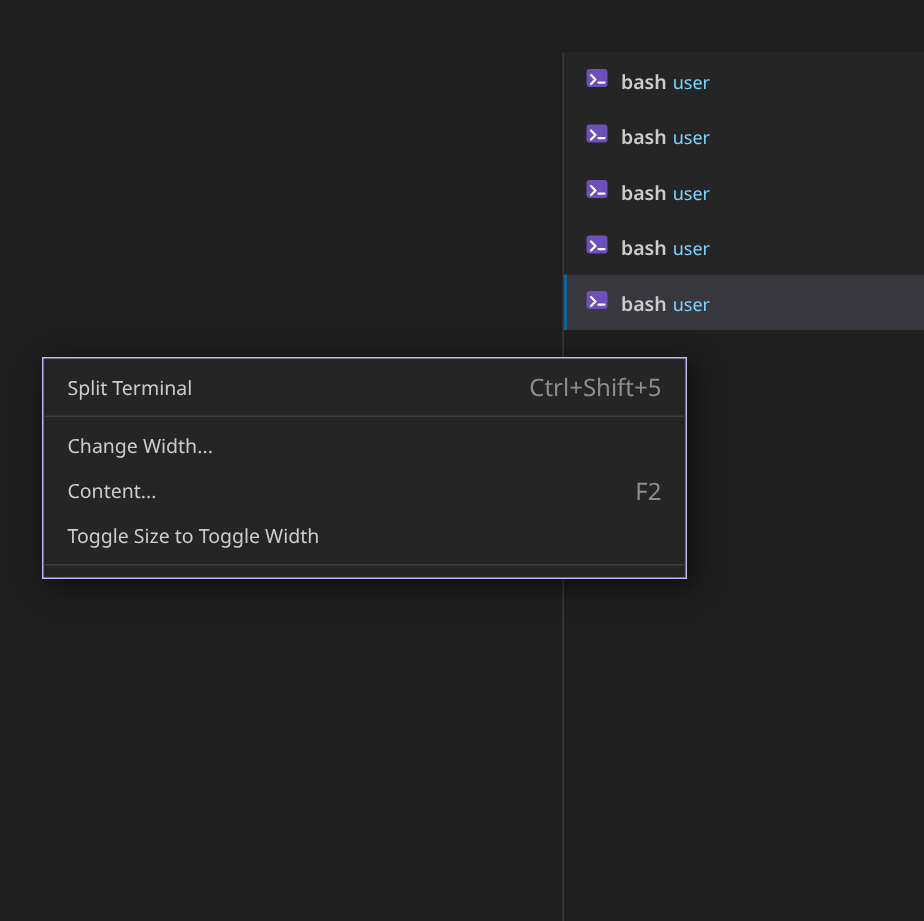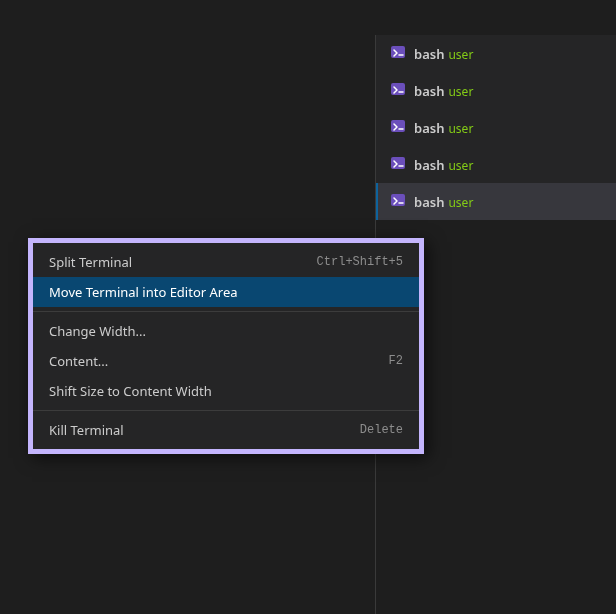--- a/index.html
+++ b/index.html
@@ -73,42 +73,42 @@
       gap: 4px;
     }
 
     .bash-text {
       color: #cccccc;
       font-weight: 600;
       font-size: 13px;
     }
 
     .user-text {
-      color: #84cc16;
+      color: #7dd3fc;
       font-size: 12px;
     }
 
     
     .divider {
       position: absolute;
       top: 35px;
       right: 240px;
       width: 1px;
       height: 580px;
       background: #3a3a3a;
     }
 
     
     .context-menu {
       position: absolute;
       top: 238px;
       left: 28px;
-      width: 396px;
+      width: 430px;
       background: #252526;
-      border: 5px solid #c4b5fd;
+      border: 1px solid #c4b5fd;
       box-shadow: 4px 4px 16px rgba(0,0,0,0.6);
       z-index: 100;
       padding: 4px 0;
     }
 
     .menu-item {
       display: flex;
       align-items: center;
       justify-content: space-between;
       padding: 7px 16px;
@@ -118,22 +118,21 @@
       height: 30px;
     }
 
     .menu-item.highlighted {
       background: #094771;
       color: #ffffff;
     }
 
     .menu-item .shortcut {
       color: #8d8d8d;
-      font-size: 12px;
-      font-family: Liberation Mono, monospace;
+      font-size: 16px;
     }
 
     .menu-separator {
       height: 1px;
       background: #3c3c3c;
       margin: 4px 0;
     }
 
     
     .term-icon {
@@ -210,32 +209,25 @@
       <span class="user-text">user</span>
     </span>
   </div>
   </div>
 
 <div class="context-menu" id="context-menu-container">
 <div class="menu-item">
       <span>Split Terminal</span>
       <span class="shortcut">Ctrl+Shift+5</span>
     </div>
-    <div class="menu-item highlighted">
-      <span>Move Terminal into Editor Area</span>
-    </div>
     <div class="menu-separator"></div>
     <div class="menu-item">
       <span>Change Width...</span>
     </div>
     <div class="menu-item">
       <span>Content...</span>
       <span class="shortcut">F2</span>
     </div>
     <div class="menu-item">
-      <span>Shift Size to Content Width</span>
+      <span>Toggle Size to Toggle Width</span>
     </div>
     <div class="menu-separator"></div>
-    <div class="menu-item">
-      <span>Kill Terminal</span>
-      <span class="shortcut">Delete</span>
-    </div>
   </div>
 
 </body></html>

